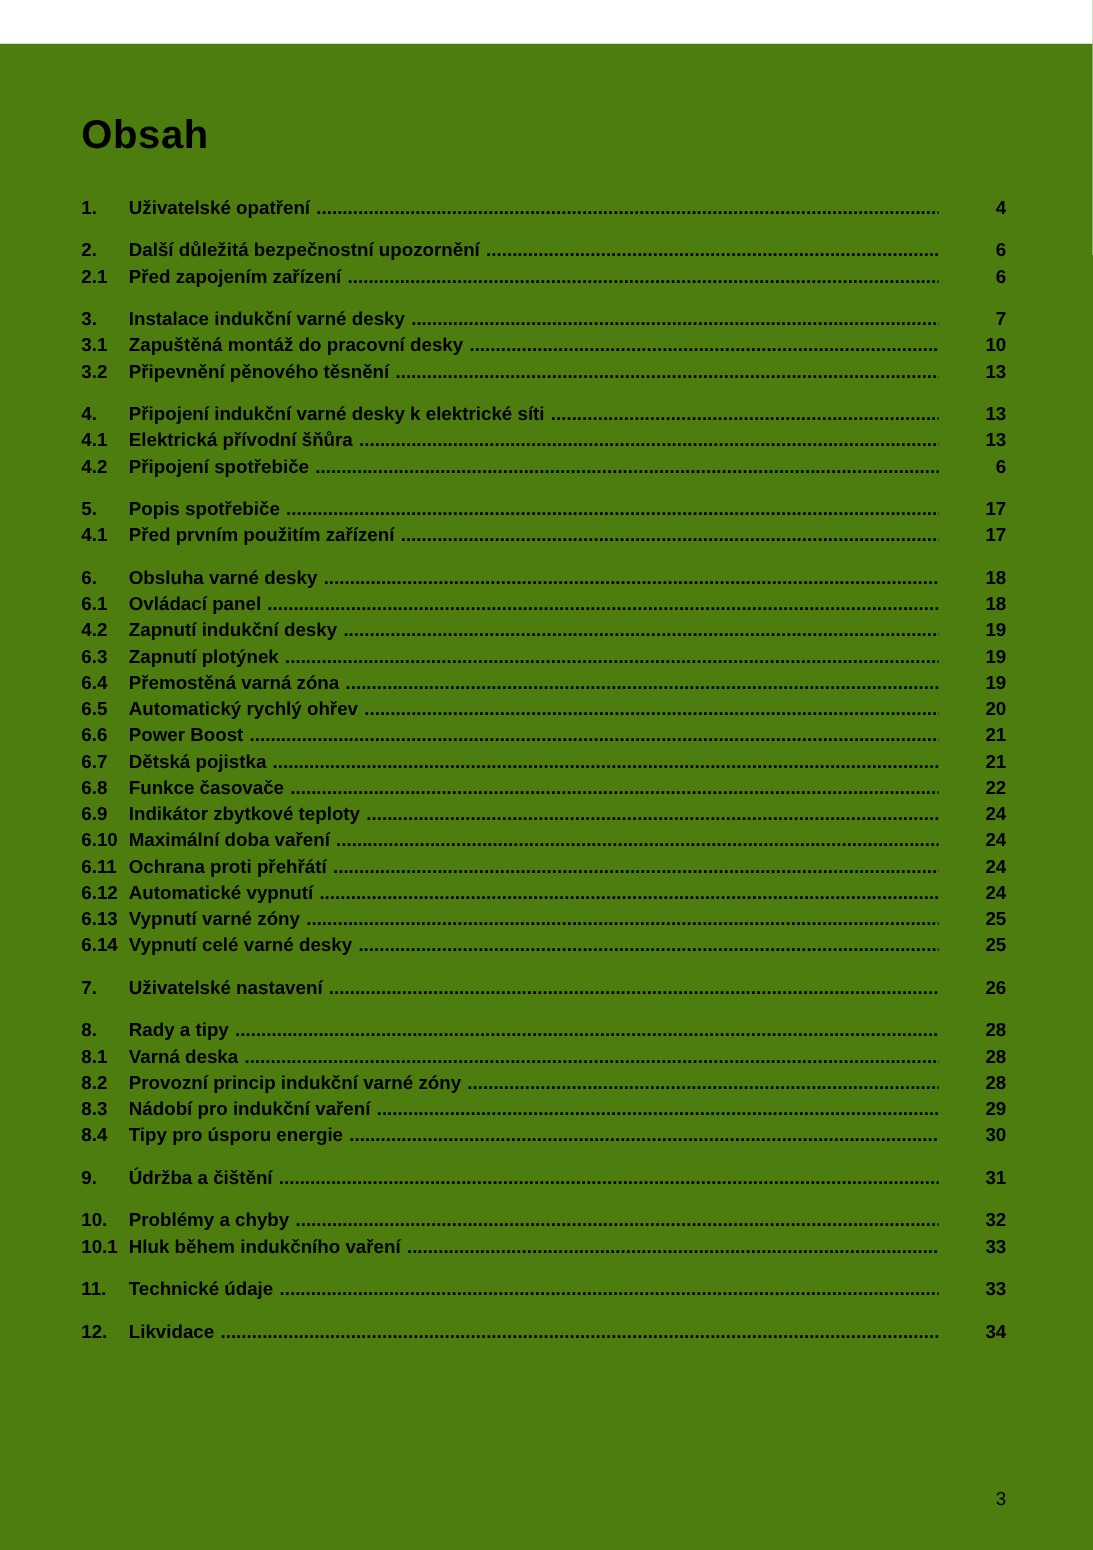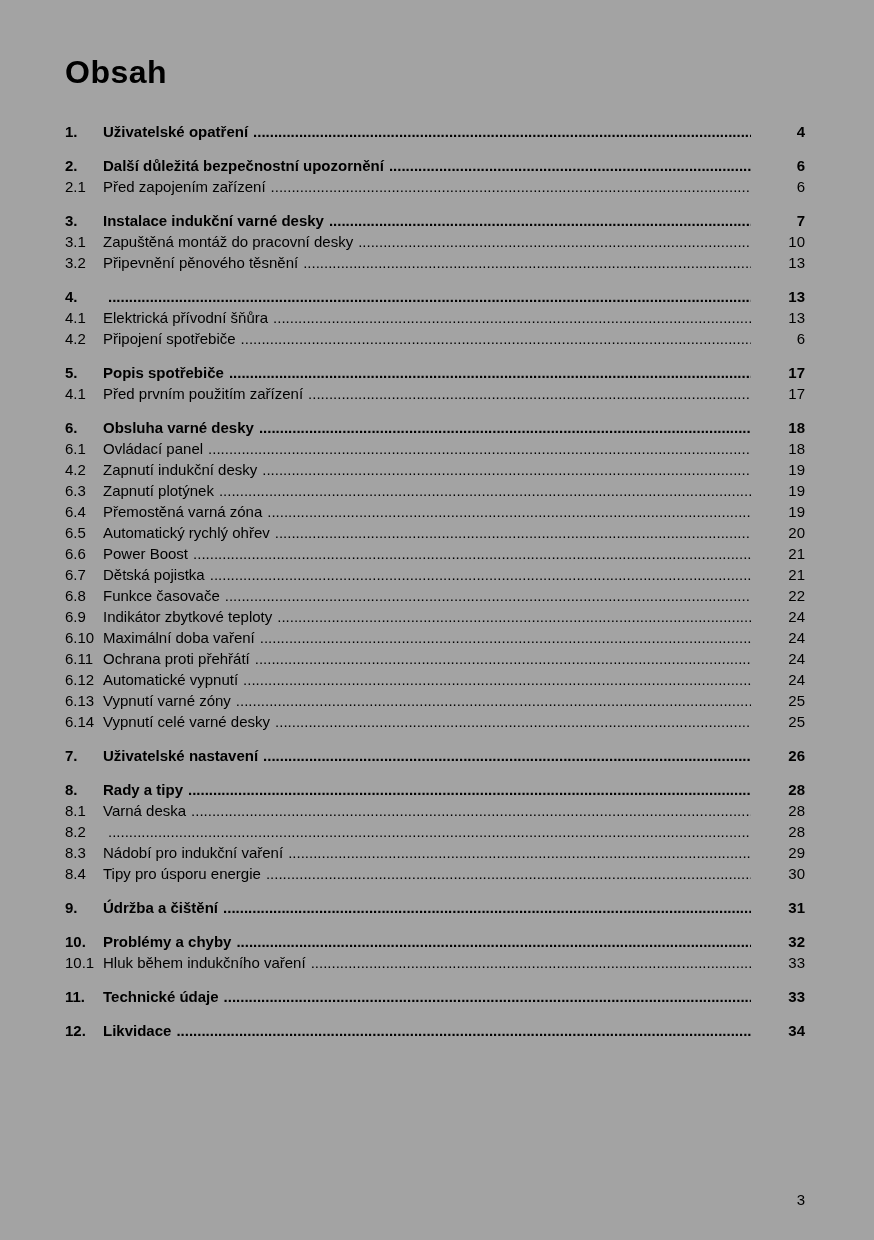--- a/index.html
+++ b/index.html
@@ -13,38 +13,40 @@
     position: relative;
     font-family: "Liberation Sans", sans-serif;
     color: #000000;
     overflow: hidden;
   }
   .sheet {
     position: absolute;
     inset: 0;
     padding: 54px 69px 0 65px;
     box-sizing: border-box;
-    background: #a3a3a3;
+    background: #4d7c0f;
+    margin-top: 35px;
   }
   .doc-title {
     font-size: 32px;
     font-weight: bold;
     letter-spacing: 0.5px;
     margin: 0 0 30px 0;
     color: #000000;
   }
   .toc-section {
     margin-bottom: 13px;
   }
   .toc-row {
     display: flex;
     align-items: baseline;
     font-size: 15px;
     line-height: 21px;
     color: #000000;
+    font-weight: bold;
   }
   .toc-row.main {
     font-weight: bold;
   }
   .toc-row .num {
     flex: 0 0 38px;
     white-space: nowrap;
   }
   .toc-row .label {
     white-space: nowrap;
@@ -116,20 +118,21 @@
         <div class="toc-row">
           <span class="num">3.2</span>
           <span class="label">Připevnění pěnového těsnění</span>
           <span class="dots"></span>
           <span class="pg">13</span>
         </div>
       </div>
       <div class="toc-section">
         <div class="toc-row main">
           <span class="num">4.</span>
+          <span class="label">Připojení indukční varné desky k elektrické síti</span>
           <span class="dots"></span>
           <span class="pg">13</span>
         </div>
         <div class="toc-row">
           <span class="num">4.1</span>
           <span class="label">Elektrická přívodní šňůra</span>
           <span class="dots"></span>
           <span class="pg">13</span>
         </div>
         <div class="toc-row">
@@ -261,20 +264,21 @@
           <span class="pg">28</span>
         </div>
         <div class="toc-row">
           <span class="num">8.1</span>
           <span class="label">Varná deska</span>
           <span class="dots"></span>
           <span class="pg">28</span>
         </div>
         <div class="toc-row">
           <span class="num">8.2</span>
+          <span class="label">Provozní princip indukční varné zóny</span>
           <span class="dots"></span>
           <span class="pg">28</span>
         </div>
         <div class="toc-row">
           <span class="num">8.3</span>
           <span class="label">Nádobí pro indukční vaření</span>
           <span class="dots"></span>
           <span class="pg">29</span>
         </div>
         <div class="toc-row">

